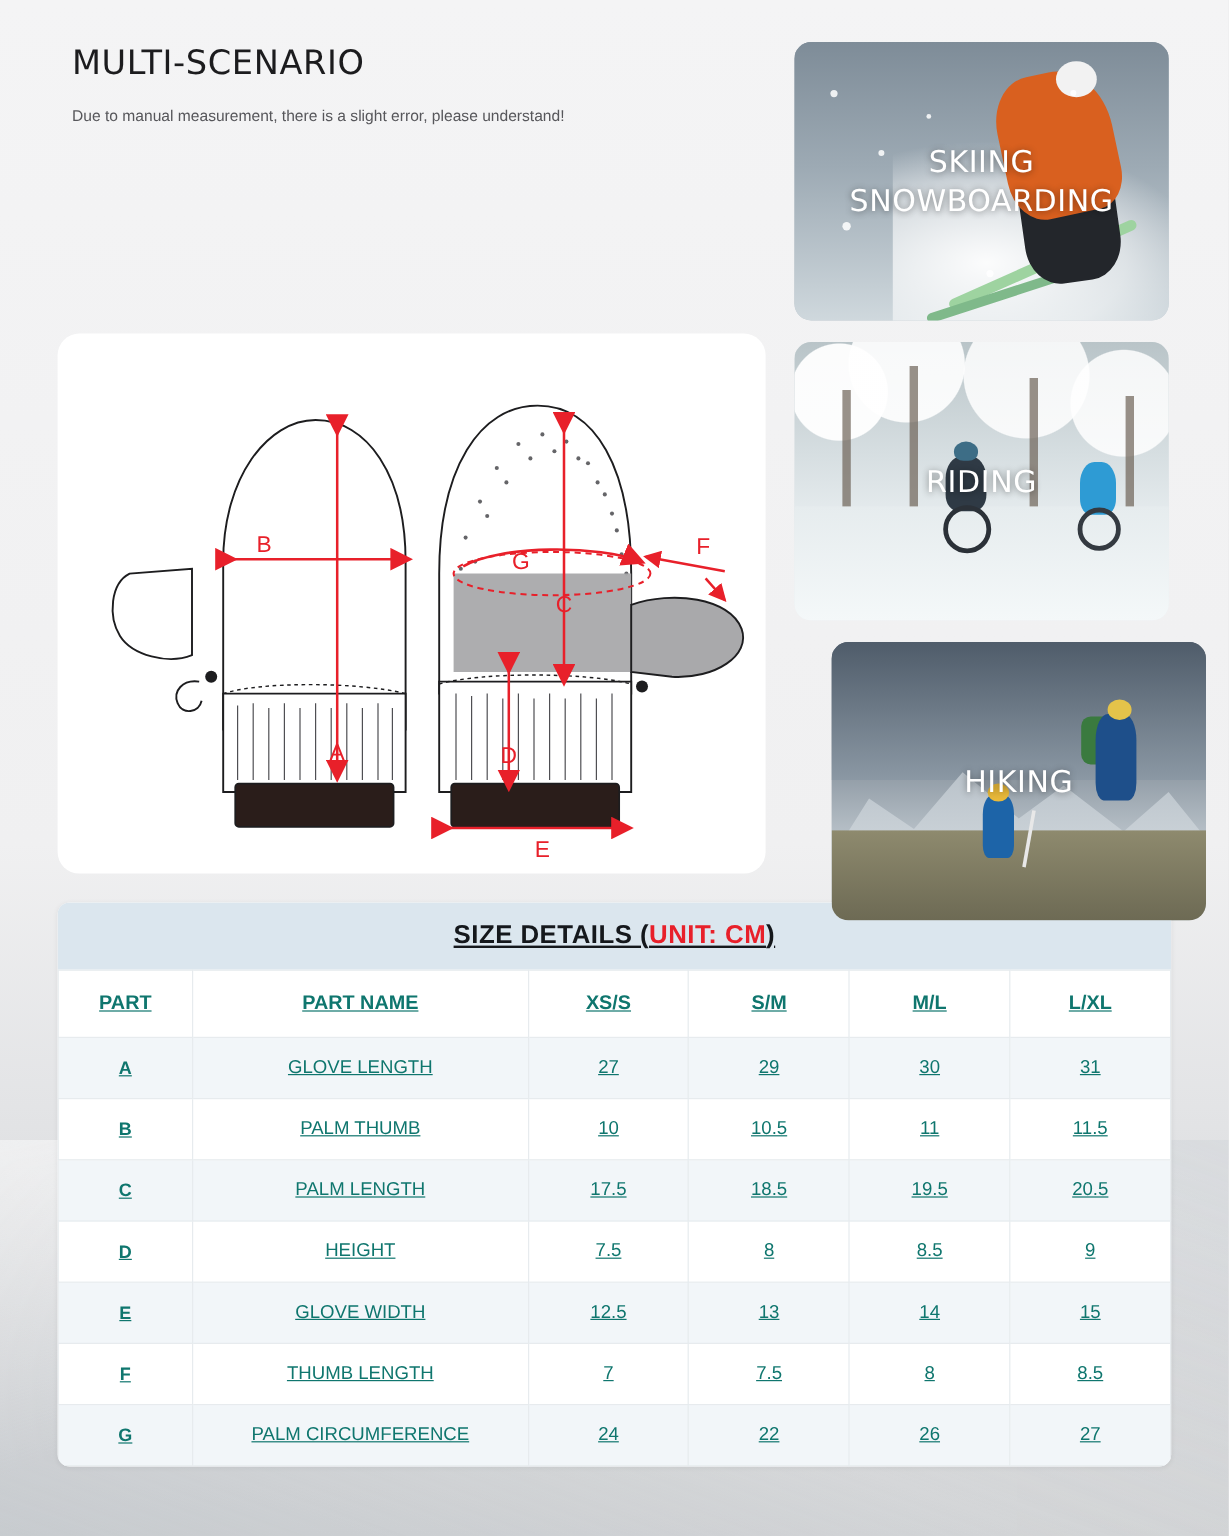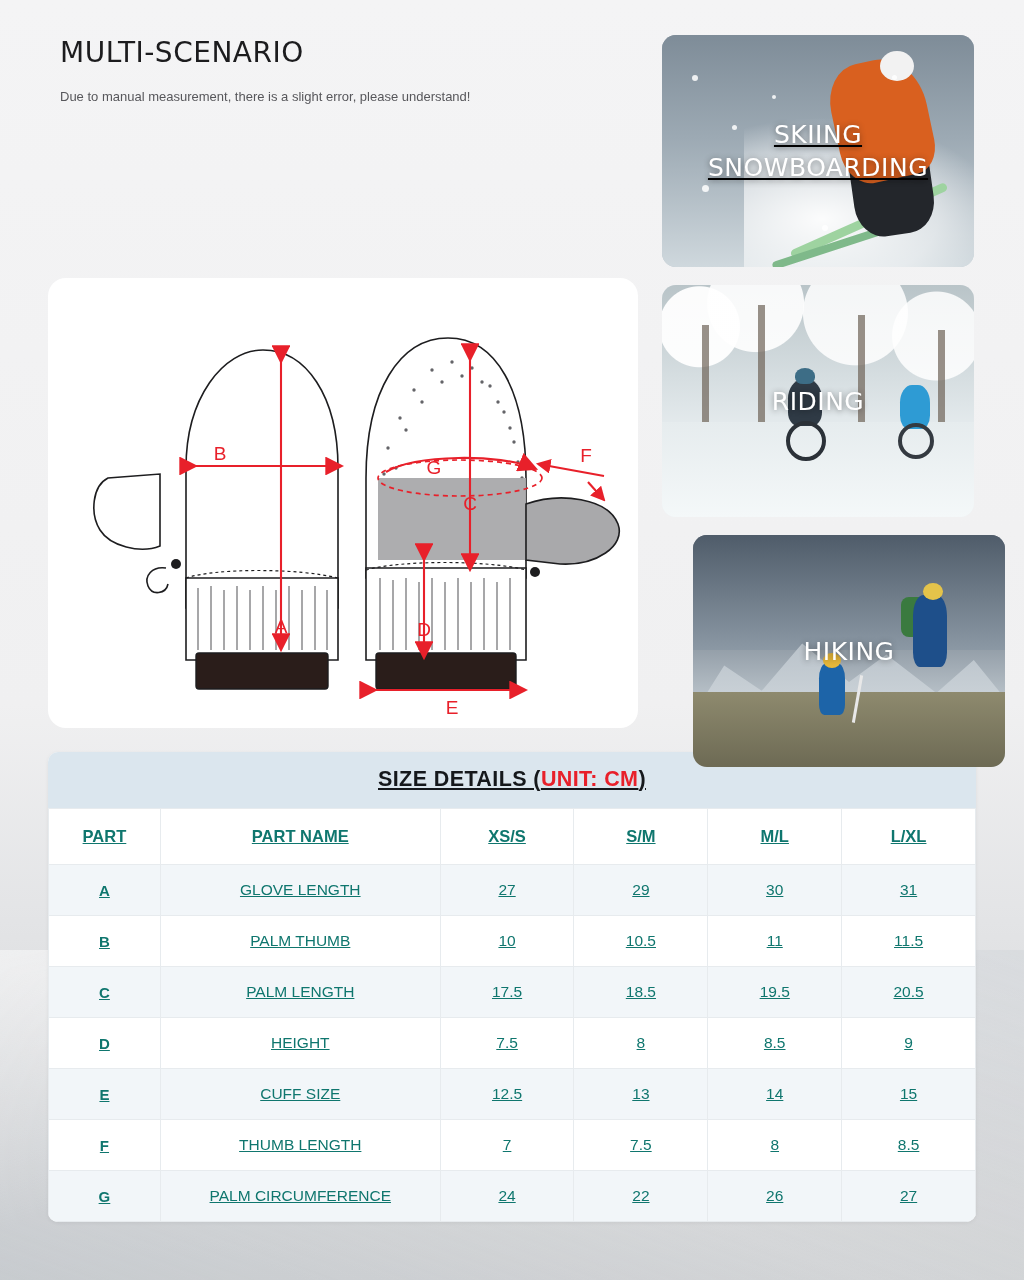--- a/index.html
+++ b/index.html
@@ -57,21 +57,21 @@
   .card-label {
     position: relative; z-index: 3;
     color: #fff; font-size: 25px; line-height: 33px; text-align: center;
     letter-spacing: .5px;
     text-shadow: 0 1px 6px rgba(0,0,0,.45);
     font-family: "DejaVu Sans", sans-serif;
   }
   .card .scene { position: absolute; inset: 0; z-index: 1; }
 
   
-  .c1 { background: linear-gradient(165deg,#8d9aa5 0%, #a8b4bd 40%, #c6d0d6 100%); text-decoration: underline; }
+  .c1 { background: linear-gradient(165deg,#8d9aa5 0%, #a8b4bd 40%, #c6d0d6 100%); }
   .c1 .sky { position:absolute; inset:0; background: linear-gradient(180deg,#7e8c98 0%, #9daab4 45%, #cfd8dd 100%); }
   .c1 .snowspray { position:absolute; right:-30px; bottom:-20px; width:260px; height:170px;
     background: radial-gradient(ellipse at 30% 60%, rgba(255,255,255,.95) 0%, rgba(255,255,255,.5) 45%, rgba(255,255,255,0) 70%); }
   .c1 .rider { position:absolute; right:45px; top:25px; width:95px; height:120px;
     background:#d9601f; border-radius: 35% 45% 25% 30%; transform: rotate(-12deg); }
   .c1 .rider2 { position:absolute; right:42px; top:105px; width:80px; height:95px;
     background:#23262b; border-radius: 25% 30% 35% 35%; transform: rotate(-8deg); }
   .c1 .helmet { position:absolute; right:60px; top:16px; width:34px; height:30px; background:#f2f2f2; border-radius:50%; }
   .c1 .ski { position:absolute; right:20px; bottom:42px; width:170px; height:9px; background:#9ed3a0;
     border-radius:5px; transform: rotate(-24deg); }
@@ -371,21 +371,21 @@
         <tr>
           <td class="part">D</td>
           <td>HEIGHT</td>
           <td>7.5</td>
           <td>8</td>
           <td>8.5</td>
           <td>9</td>
         </tr>
         <tr>
           <td class="part">E</td>
-          <td>CUFF SIZE</td>
+          <td>GLOVE WIDTH</td>
           <td>12.5</td>
           <td>13</td>
           <td>14</td>
           <td>15</td>
         </tr>
         <tr>
           <td class="part">F</td>
           <td>THUMB LENGTH</td>
           <td>7</td>
           <td>7.5</td>

